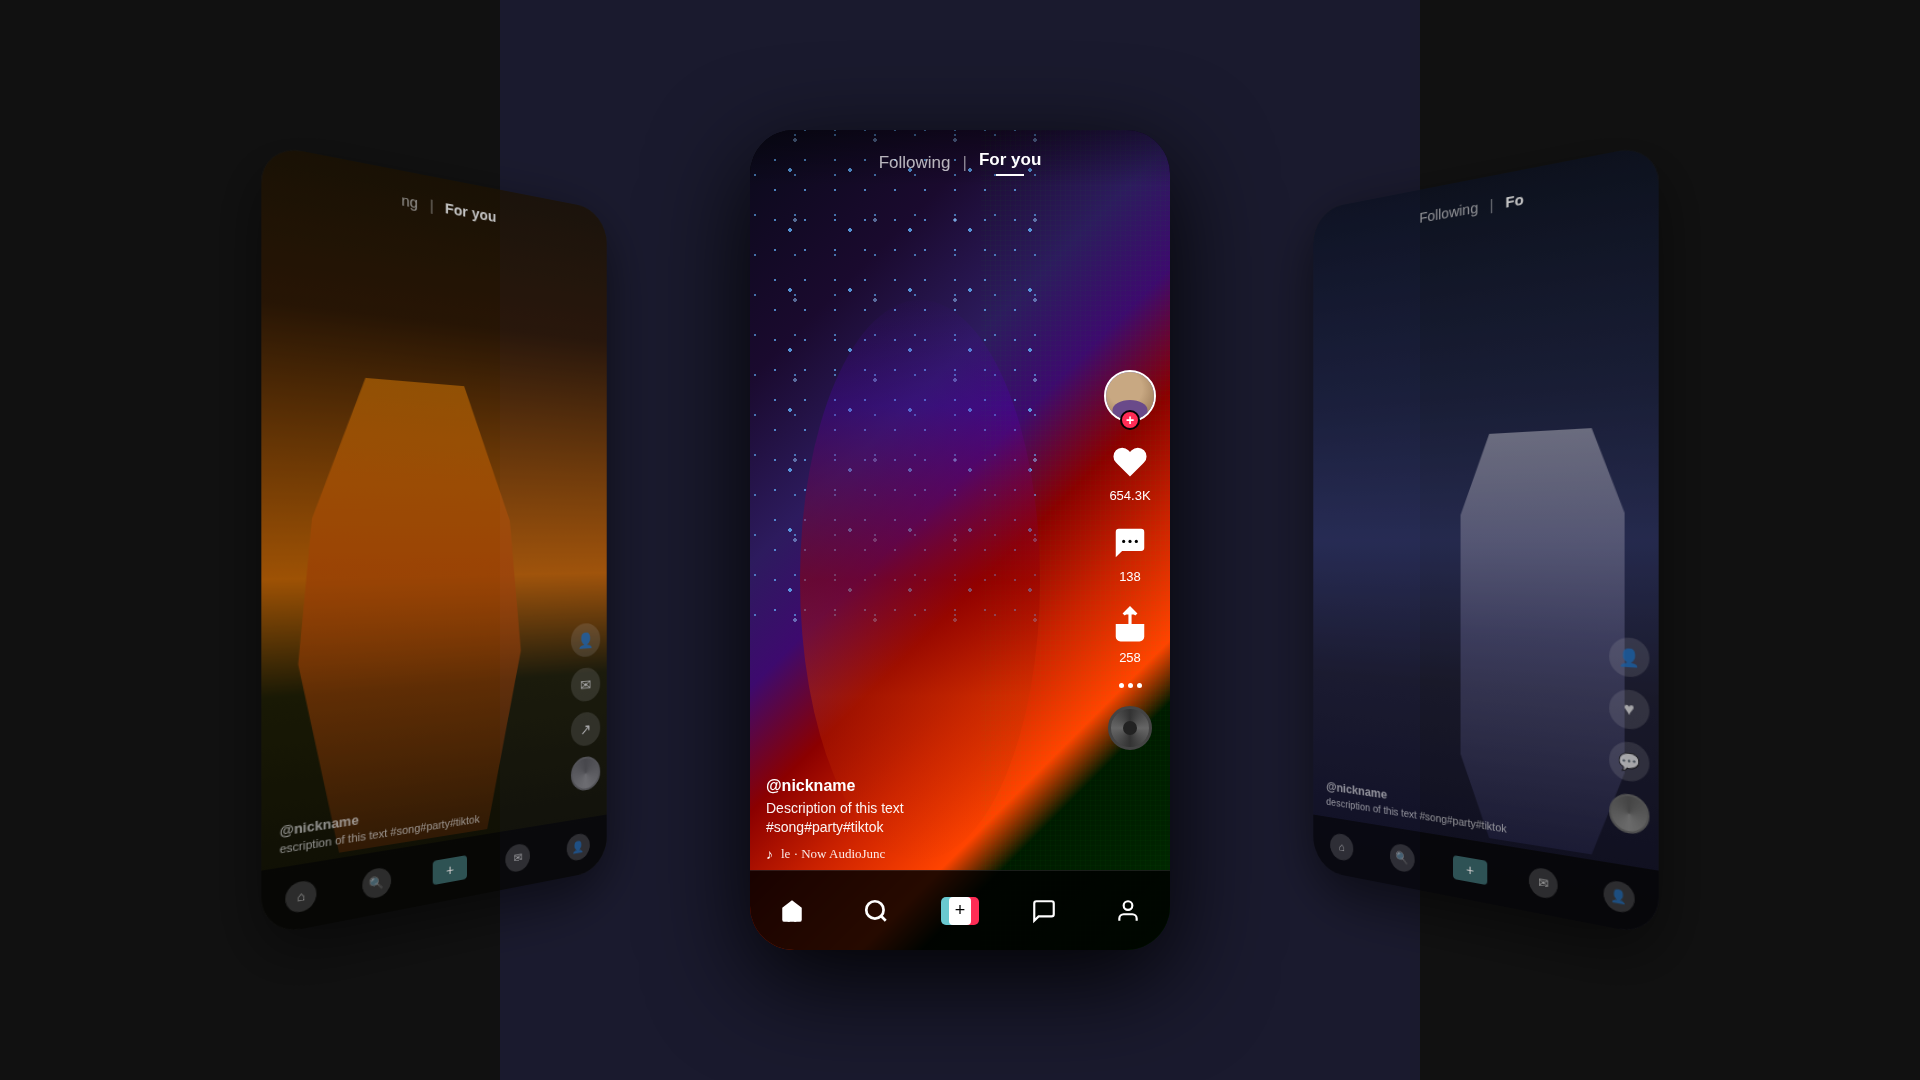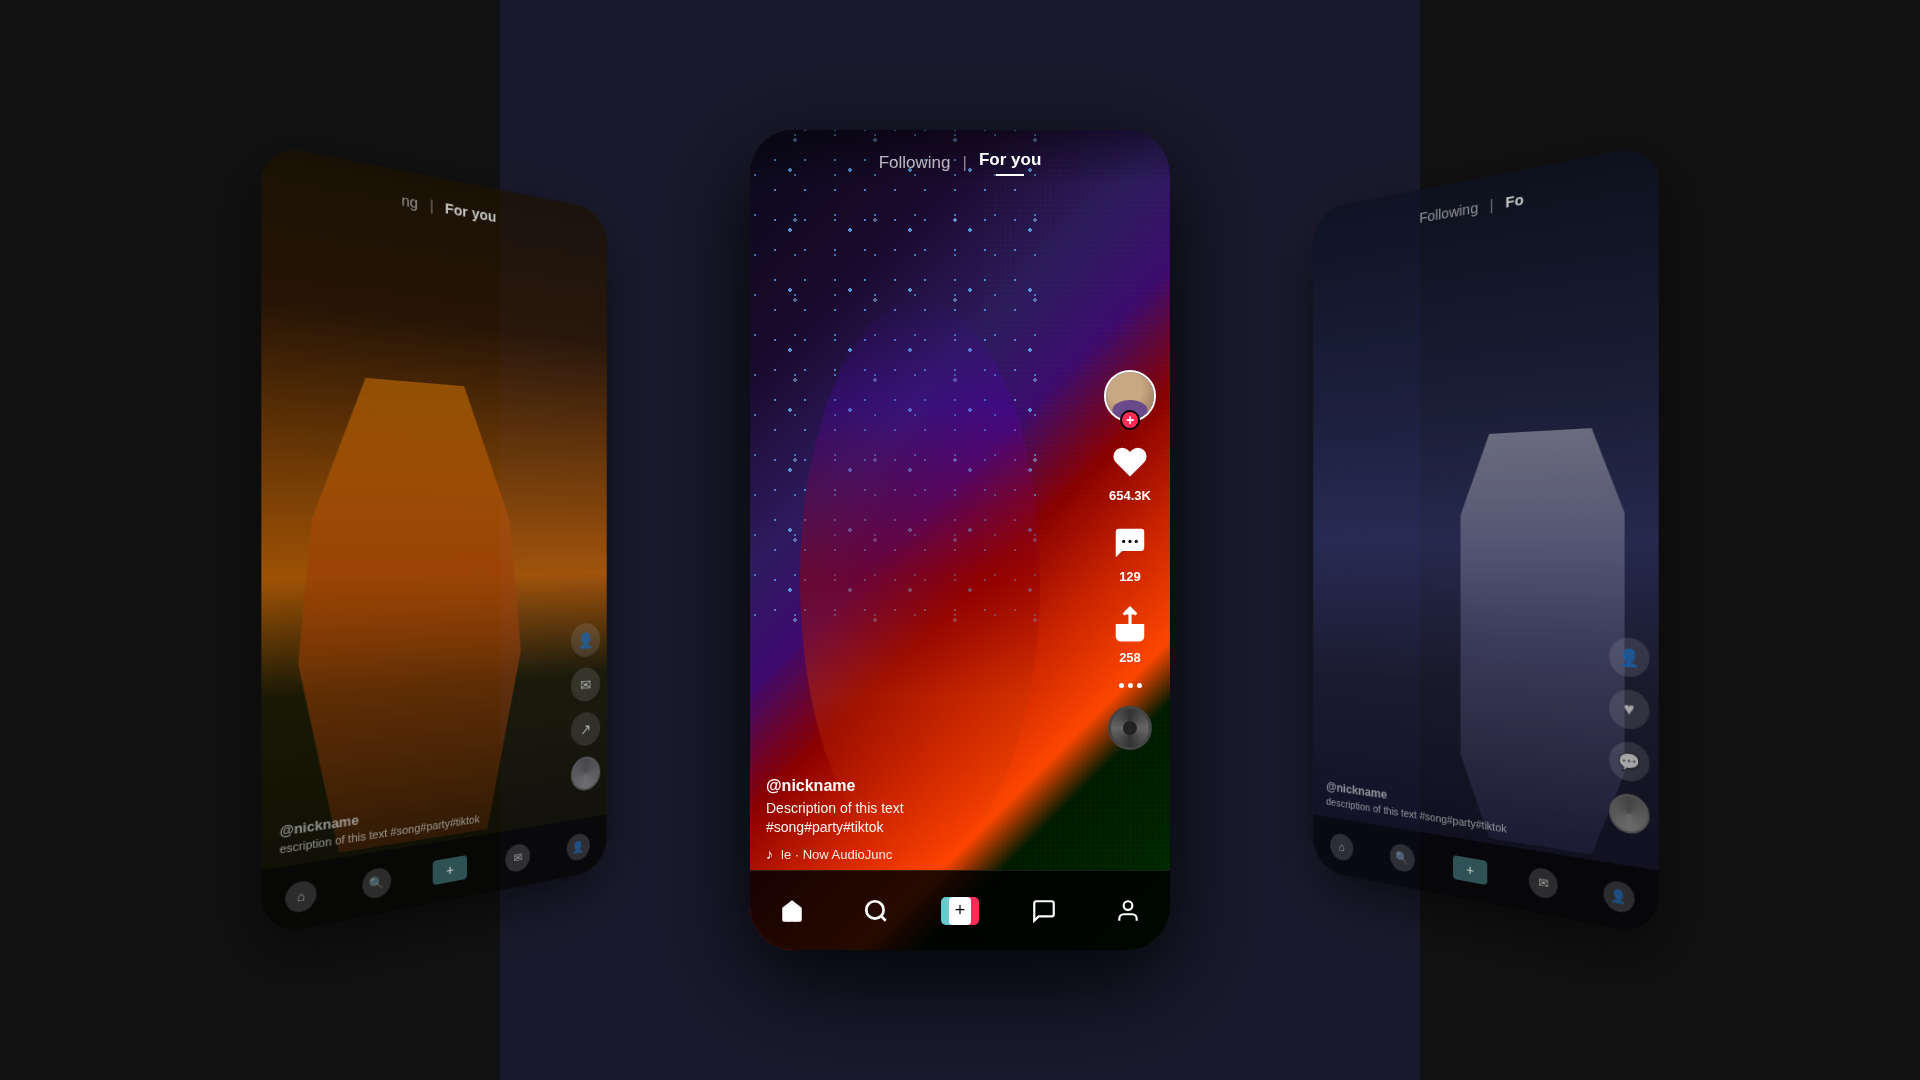--- a/index.html
+++ b/index.html
@@ -292,21 +292,21 @@
       width: 44px;
       height: 44px;
       display: flex;
       align-items: center;
       justify-content: center;
     }
 
     .action-count {
       color: #fff;
       font-size: 13px;
-      font-weight: 700;
+      font-weight: 400;
       text-align: center;
     }
 
     
     .heart-icon svg {
       width: 38px;
       height: 38px;
       fill: #fff;
     }
 
@@ -398,20 +398,21 @@
       font-size: 13px;
     }
 
     .music-note {
       font-size: 14px;
     }
 
     .music-text {
       opacity: 0.9;
       font-size: 13px;
+      font-family: Liberation Serif, serif;
     }
 
     
     .bottom-nav {
       position: absolute;
       bottom: 0;
       left: 0;
       width: 100%;
       height: 80px;
       background: rgba(0,0,0,0.85);
@@ -782,21 +783,21 @@
 
     <div class="action-item">
       <div class="action-icon comment-icon">
         <svg viewBox="0 0 24 24" xmlns="http://www.w3.org/2000/svg">
           <path d="M21 15a2 2 0 0 1-2 2H7l-4 4V5a2 2 0 0 1 2-2h14a2 2 0 0 1 2 2z"></path>
           <circle cx="8" cy="11" r="1" fill="#000"></circle>
           <circle cx="12" cy="11" r="1" fill="#000"></circle>
           <circle cx="16" cy="11" r="1" fill="#000"></circle>
         </svg>
       </div>
-      <span class="action-count">129</span>
+      <span class="action-count">138</span>
     </div>
 
     <div class="action-item">
       <div class="action-icon share-icon">
         <svg viewBox="0 0 24 24" xmlns="http://www.w3.org/2000/svg" fill="none" stroke="white" stroke-width="2">
           <path d="M4 12v8a2 2 0 0 0 2 2h12a2 2 0 0 0 2-2v-8"></path>
           <polyline points="16 6 12 2 8 6"></polyline>
           <line x1="12" y1="2" x2="12" y2="15"></line>
         </svg>
       </div>

